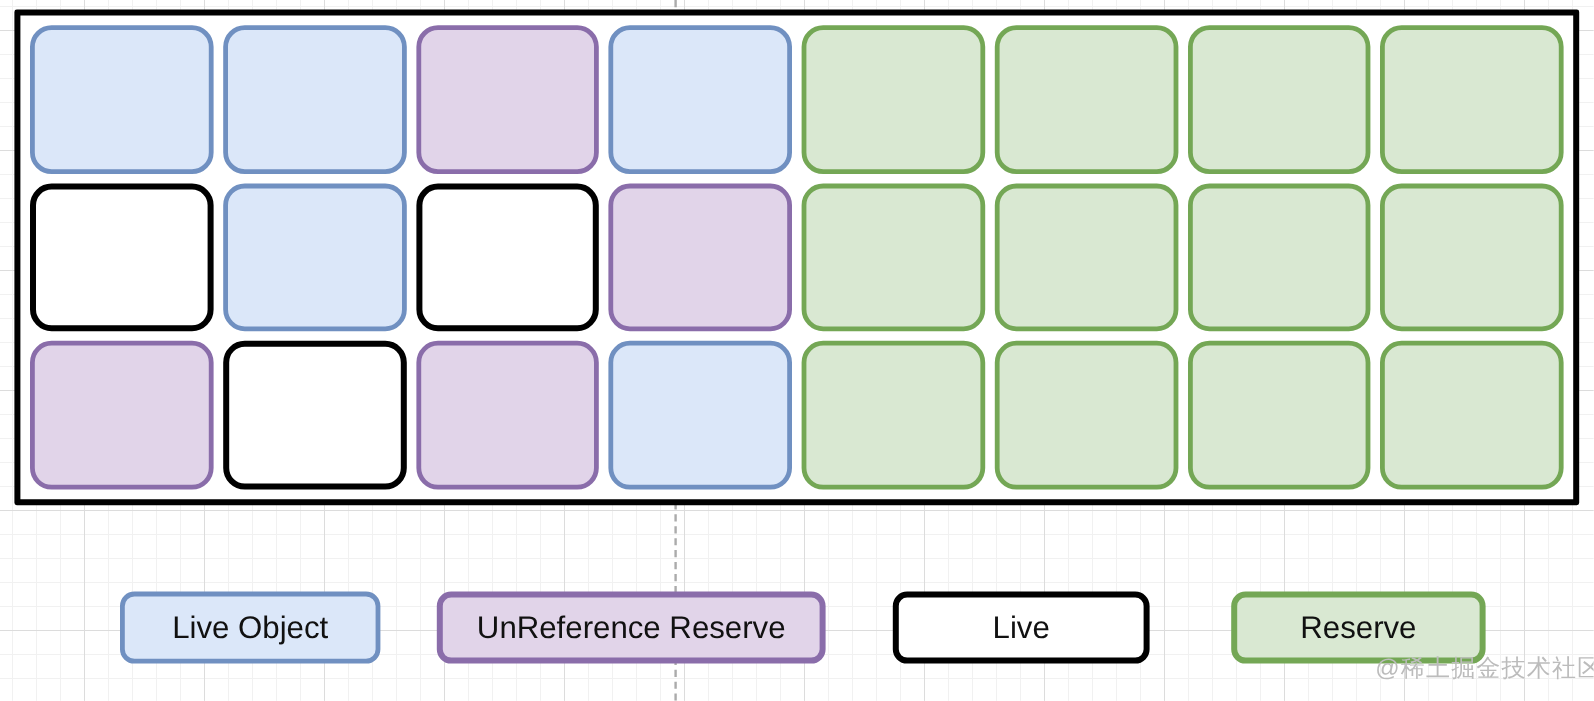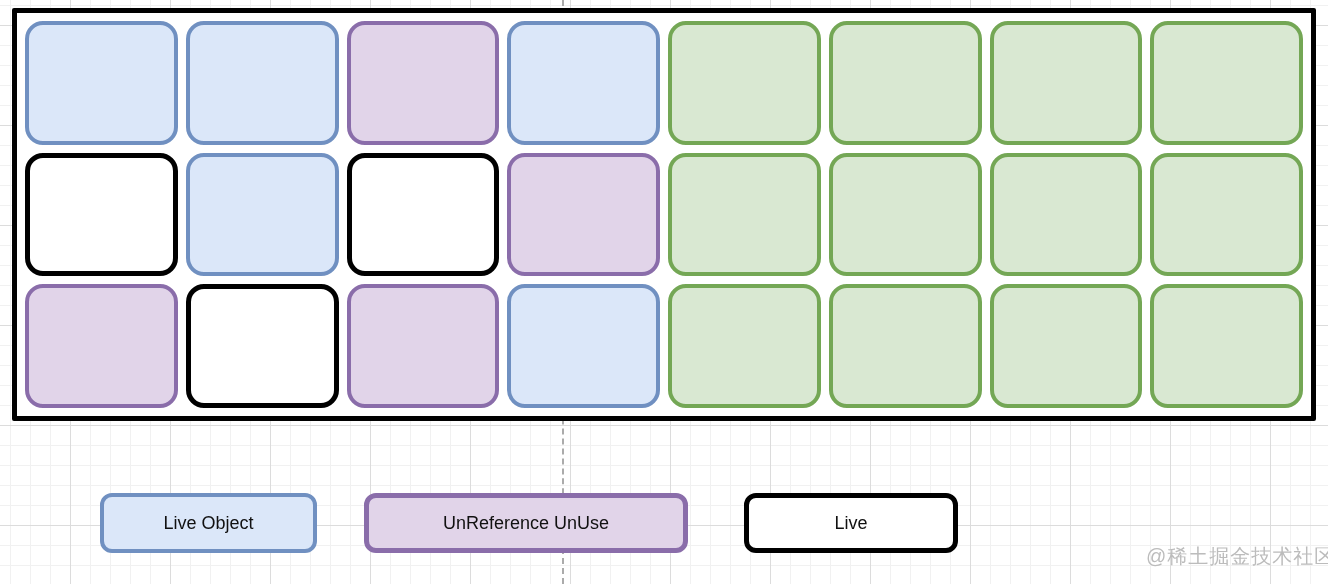--- a/index.html
+++ b/index.html
@@ -49,21 +49,21 @@
     box-sizing:border-box;
   }
   .cell-unuse { border-width:5px; }
   .legend { position:absolute; inset:0; z-index:3; pointer-events:none; }
   .legend-item {
     position:absolute; top:493px; height:60px;
     box-sizing:border-box;
     border:4px solid #000;
     border-radius:12px;
     display:flex; align-items:center; justify-content:center;
-    font-size:18px; color:#111111;
+    font-size:26px; color:#111111;
     background:#fff;
   }
   .legend-live        { left:100px;  width:217px; }
   .legend-unreference { left:364px;  width:324px; border-width:5px; }
   .legend-unuse       { left:744px;  width:214px; border-width:5px; }
   .legend-reserve     { left:1026px; width:212px; border-width:5px; }
   .watermark {
     position:absolute; left:1146px; top:543px;
     font-size:20px; color:#bcbcbc;
     z-index:4; white-space:nowrap;
@@ -100,18 +100,19 @@
         <div class="cell" style="background: rgb(219, 231, 249); border-color: rgb(112, 144, 193);"></div>
         <div class="cell" style="background: rgb(217, 232, 210); border-color: rgb(116, 167, 85);"></div>
         <div class="cell" style="background: rgb(217, 232, 210); border-color: rgb(116, 167, 85);"></div>
         <div class="cell" style="background: rgb(217, 232, 210); border-color: rgb(116, 167, 85);"></div>
         <div class="cell" style="background: rgb(217, 232, 210); border-color: rgb(116, 167, 85);"></div>
       </div>
   </div>
 
   <div class="legend">
       <div class="legend-item legend-live" style="background: rgb(219, 231, 249); border-color: rgb(112, 144, 193);">Live Object</div>
-      <div class="legend-item legend-unreference" style="background: rgb(225, 212, 233); border-color: rgb(138, 109, 170);">UnReference UnUse</div>
+      <div class="legend-item legend-unreference" style="background: rgb(225, 212, 233); border-color: rgb(138, 109, 170);">UnReference Reserve</div>
       <div class="legend-item legend-unuse" style="background: rgb(255, 255, 255); border-color: rgb(0, 0, 0);">Live</div>
+      <div class="legend-item legend-reserve" style="background: rgb(217, 232, 210); border-color: rgb(116, 167, 85);">Reserve</div>
     </div>
 
   <div class="watermark">@稀土掘金技术社区</div>
 </div>
 
 </body></html>

